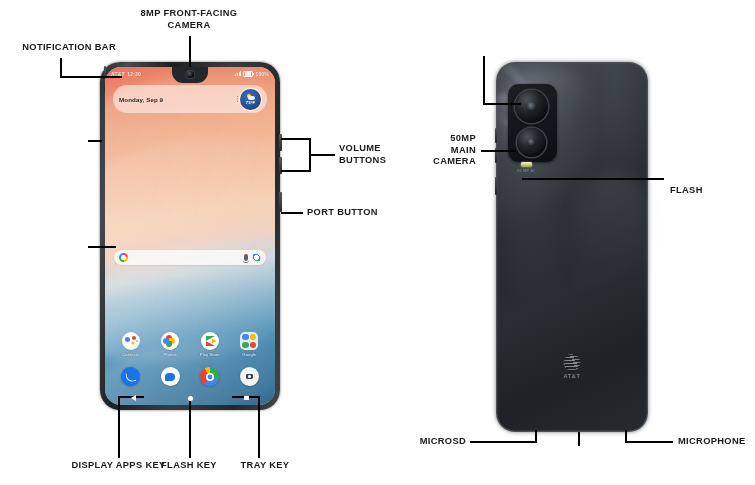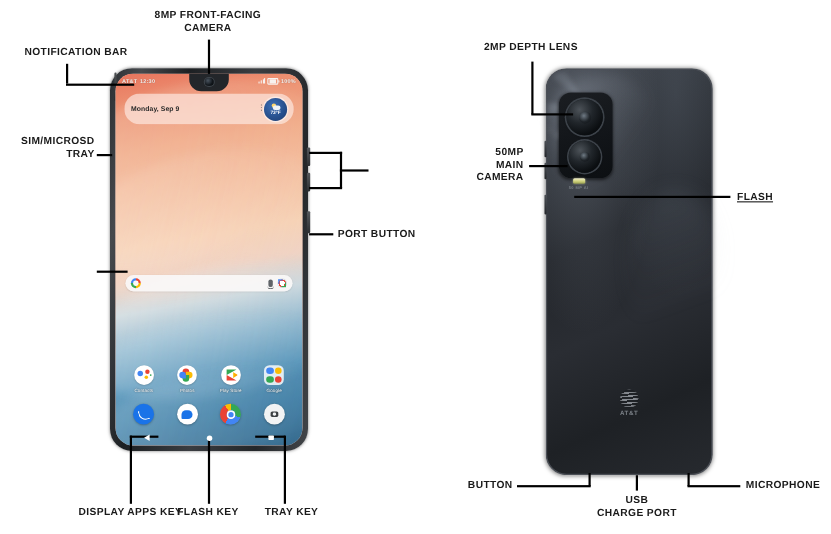--- a/index.html
+++ b/index.html
@@ -426,41 +426,38 @@
   <div class="ln lnv" style="left:578px;top:432px;height:14px;"></div>
 
   <div class="ln lnh" style="left:625px;top:441px;width:48px;"></div>
   <div class="ln lnv" style="left:625px;top:430px;height:12px;"></div>
 
   <div class="lbl r" style="left:0px;top:42px;width:116px;">NOTIFICATION BAR</div>
 
   <div class="lbl c" style="left:126px;top:8px;width:126px;">8MP FRONT-FACING
 CAMERA</div>
 
-  <div class="lbl r" style="left:0px;top:123px;width:86px;">SIM/MICROSD
-TRAY</div>
-
-
+
+
+  <div class="lbl l" style="left:339px;top:143px;width:90px;">VOLUME
+BUTTONS</div>
 
   <div class="lbl l" style="left:307px;top:207px;width:92px;">PORT BUTTON</div>
 
   <div class="lbl c" style="left:62px;top:460px;width:113px;">DISPLAY APPS KEY</div>
 
   <div class="lbl c" style="left:151px;top:460px;width:76px;">FLASH KEY</div>
 
   <div class="lbl c" style="left:228px;top:460px;width:74px;">TRAY KEY</div>
 
-  <div class="lbl l" style="left:440px;top:37px;width:140px;">2MP DEPTH LENS</div>
 
   <div class="lbl r" style="left:398px;top:133px;width:78px;">50MP
 MAIN
 CAMERA</div>
 
-  <div class="lbl l" style="left:670px;top:174px;width:70px;text-decoration:underline;">FLASH</div>
-
-  <div class="lbl r" style="left:396px;top:436px;width:70px;">BUTTON</div>
-
-  <div class="lbl c" style="left:520px;top:449px;width:118px;">USB
-CHARGE PORT</div>
+  <div class="lbl l" style="left:670px;top:185px;width:70px;">FLASH</div>
+
+  <div class="lbl r" style="left:396px;top:436px;width:70px;">MICROSD</div>
+
 
   <div class="lbl l" style="left:678px;top:436px;width:78px;">MICROPHONE</div>
 
 </div>
 
 </body></html>

